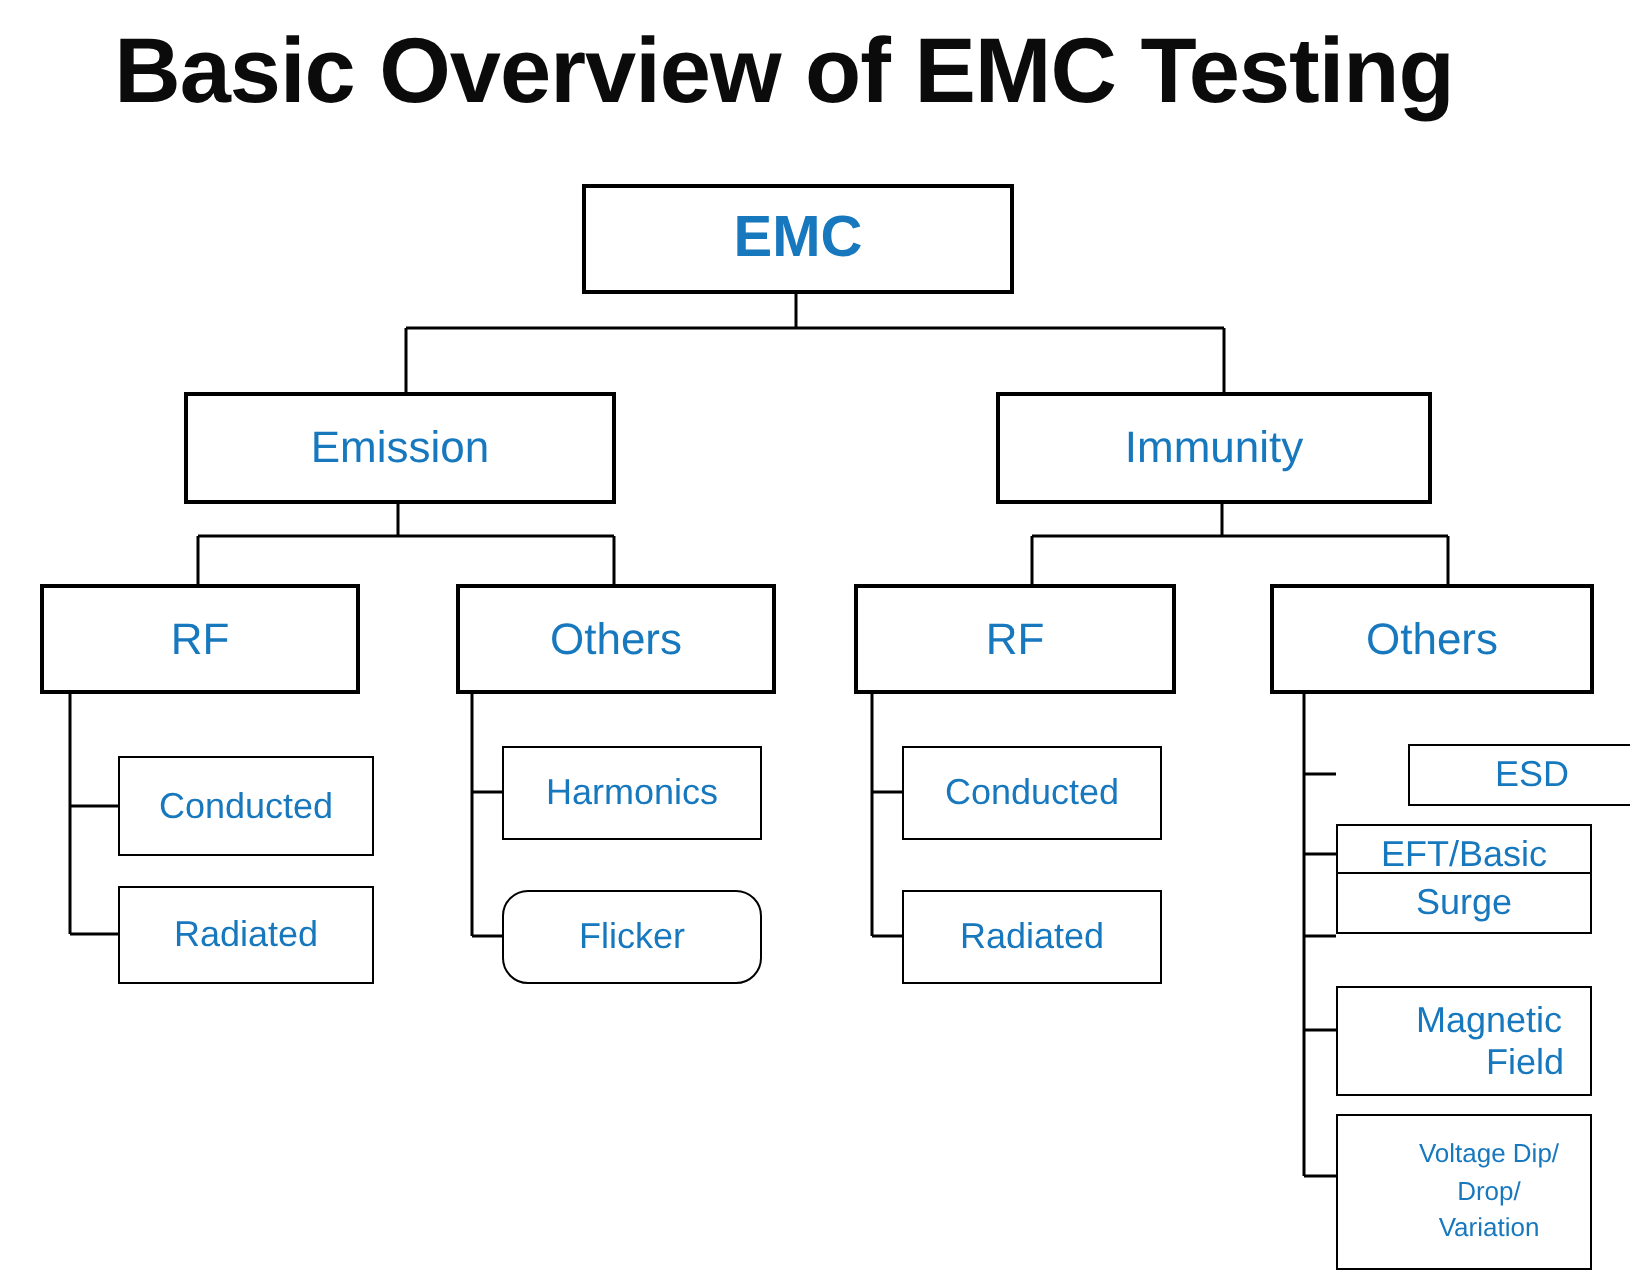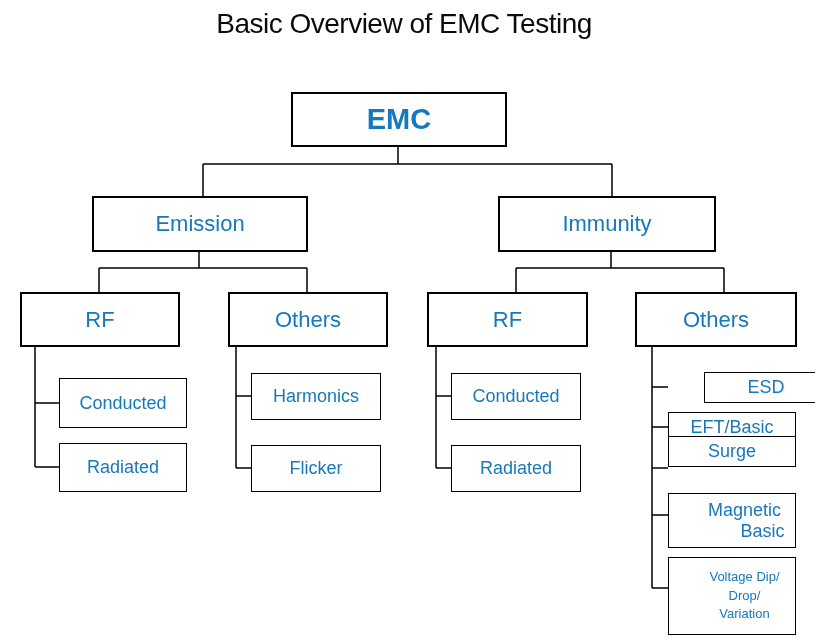--- a/index.html
+++ b/index.html
@@ -15,25 +15,24 @@
     background: var(--bg);
     font-family: "Liberation Sans", sans-serif;
     overflow: hidden;
   }
   .title {
     position: absolute;
     left: 0;
     top: 8px;
     width: 784px;
     text-align: center;
-    font-size: 28px;
-    font-weight: 400;
+    font-size: 46px;
+    font-weight: 700;
     color: #0b0b0b;
     letter-spacing: -0.5px;
-    padding-left: 12px;
   }
   .connectors {
     position: absolute;
     left: 0; top: 0;
     width: 815px; height: 643px;
   }
   .connectors path {
     fill: none;
     stroke: var(--line-color);
     stroke-width: 1.5;
@@ -82,32 +81,32 @@
 
   <div class="node lvl1" style="left:20px; top:292px; width:160px; height:55px;">RF</div>
   <div class="node lvl1" style="left:228px; top:292px; width:160px; height:55px;">Others</div>
   <div class="node lvl1" style="left:427px; top:292px; width:161px; height:55px;">RF</div>
   <div class="node lvl1" style="left:635px; top:292px; width:162px; height:55px;">Others</div>
 
   <div class="node leaf" style="left:59px; top:378px; width:128px; height:50px;">Conducted</div>
   <div class="node leaf" style="left:59px; top:443px; width:128px; height:49px;">Radiated</div>
 
   <div class="node leaf" style="left:251px; top:373px; width:130px; height:47px;">Harmonics</div>
-  <div class="node leaf" style="left:251px; top:445px; width:130px; height:47px;">Flicker</div>
+  <div class="node leaf" style="left:251px; top:445px; width:130px; height:47px;border-radius:13px;">Flicker</div>
 
   <div class="node leaf" style="left:451px; top:373px; width:130px; height:47px;">Conducted</div>
   <div class="node leaf" style="left:451px; top:445px; width:130px; height:47px;">Radiated</div>
 
   <div class="node leaf" style="left:668px; top:372px; width:124px; height:31px;margin-left:36px;">ESD</div>
   <div class="node leaf" style="left:668px; top:412px; width:128px; height:31px;">EFT/Basic</div>
   <div class="node leaf" style="left:668px; top:436px; width:128px; height:31px;">Surge</div>
 
   <div class="node leaf multi" style="left:668px; top:493px; width:128px; height:55px;">
     <span>Magnetic</span>
-    <span class="indent-right">Basic</span>
+    <span class="indent-right">Field</span>
   </div>
 
   <div class="node small multi" style="left:668px; top:557px; width:128px; height:78px;">
     <span>Voltage Dip/</span>
     <span>Drop/</span>
     <span>Variation</span>
   </div>
 
 </div>
 

